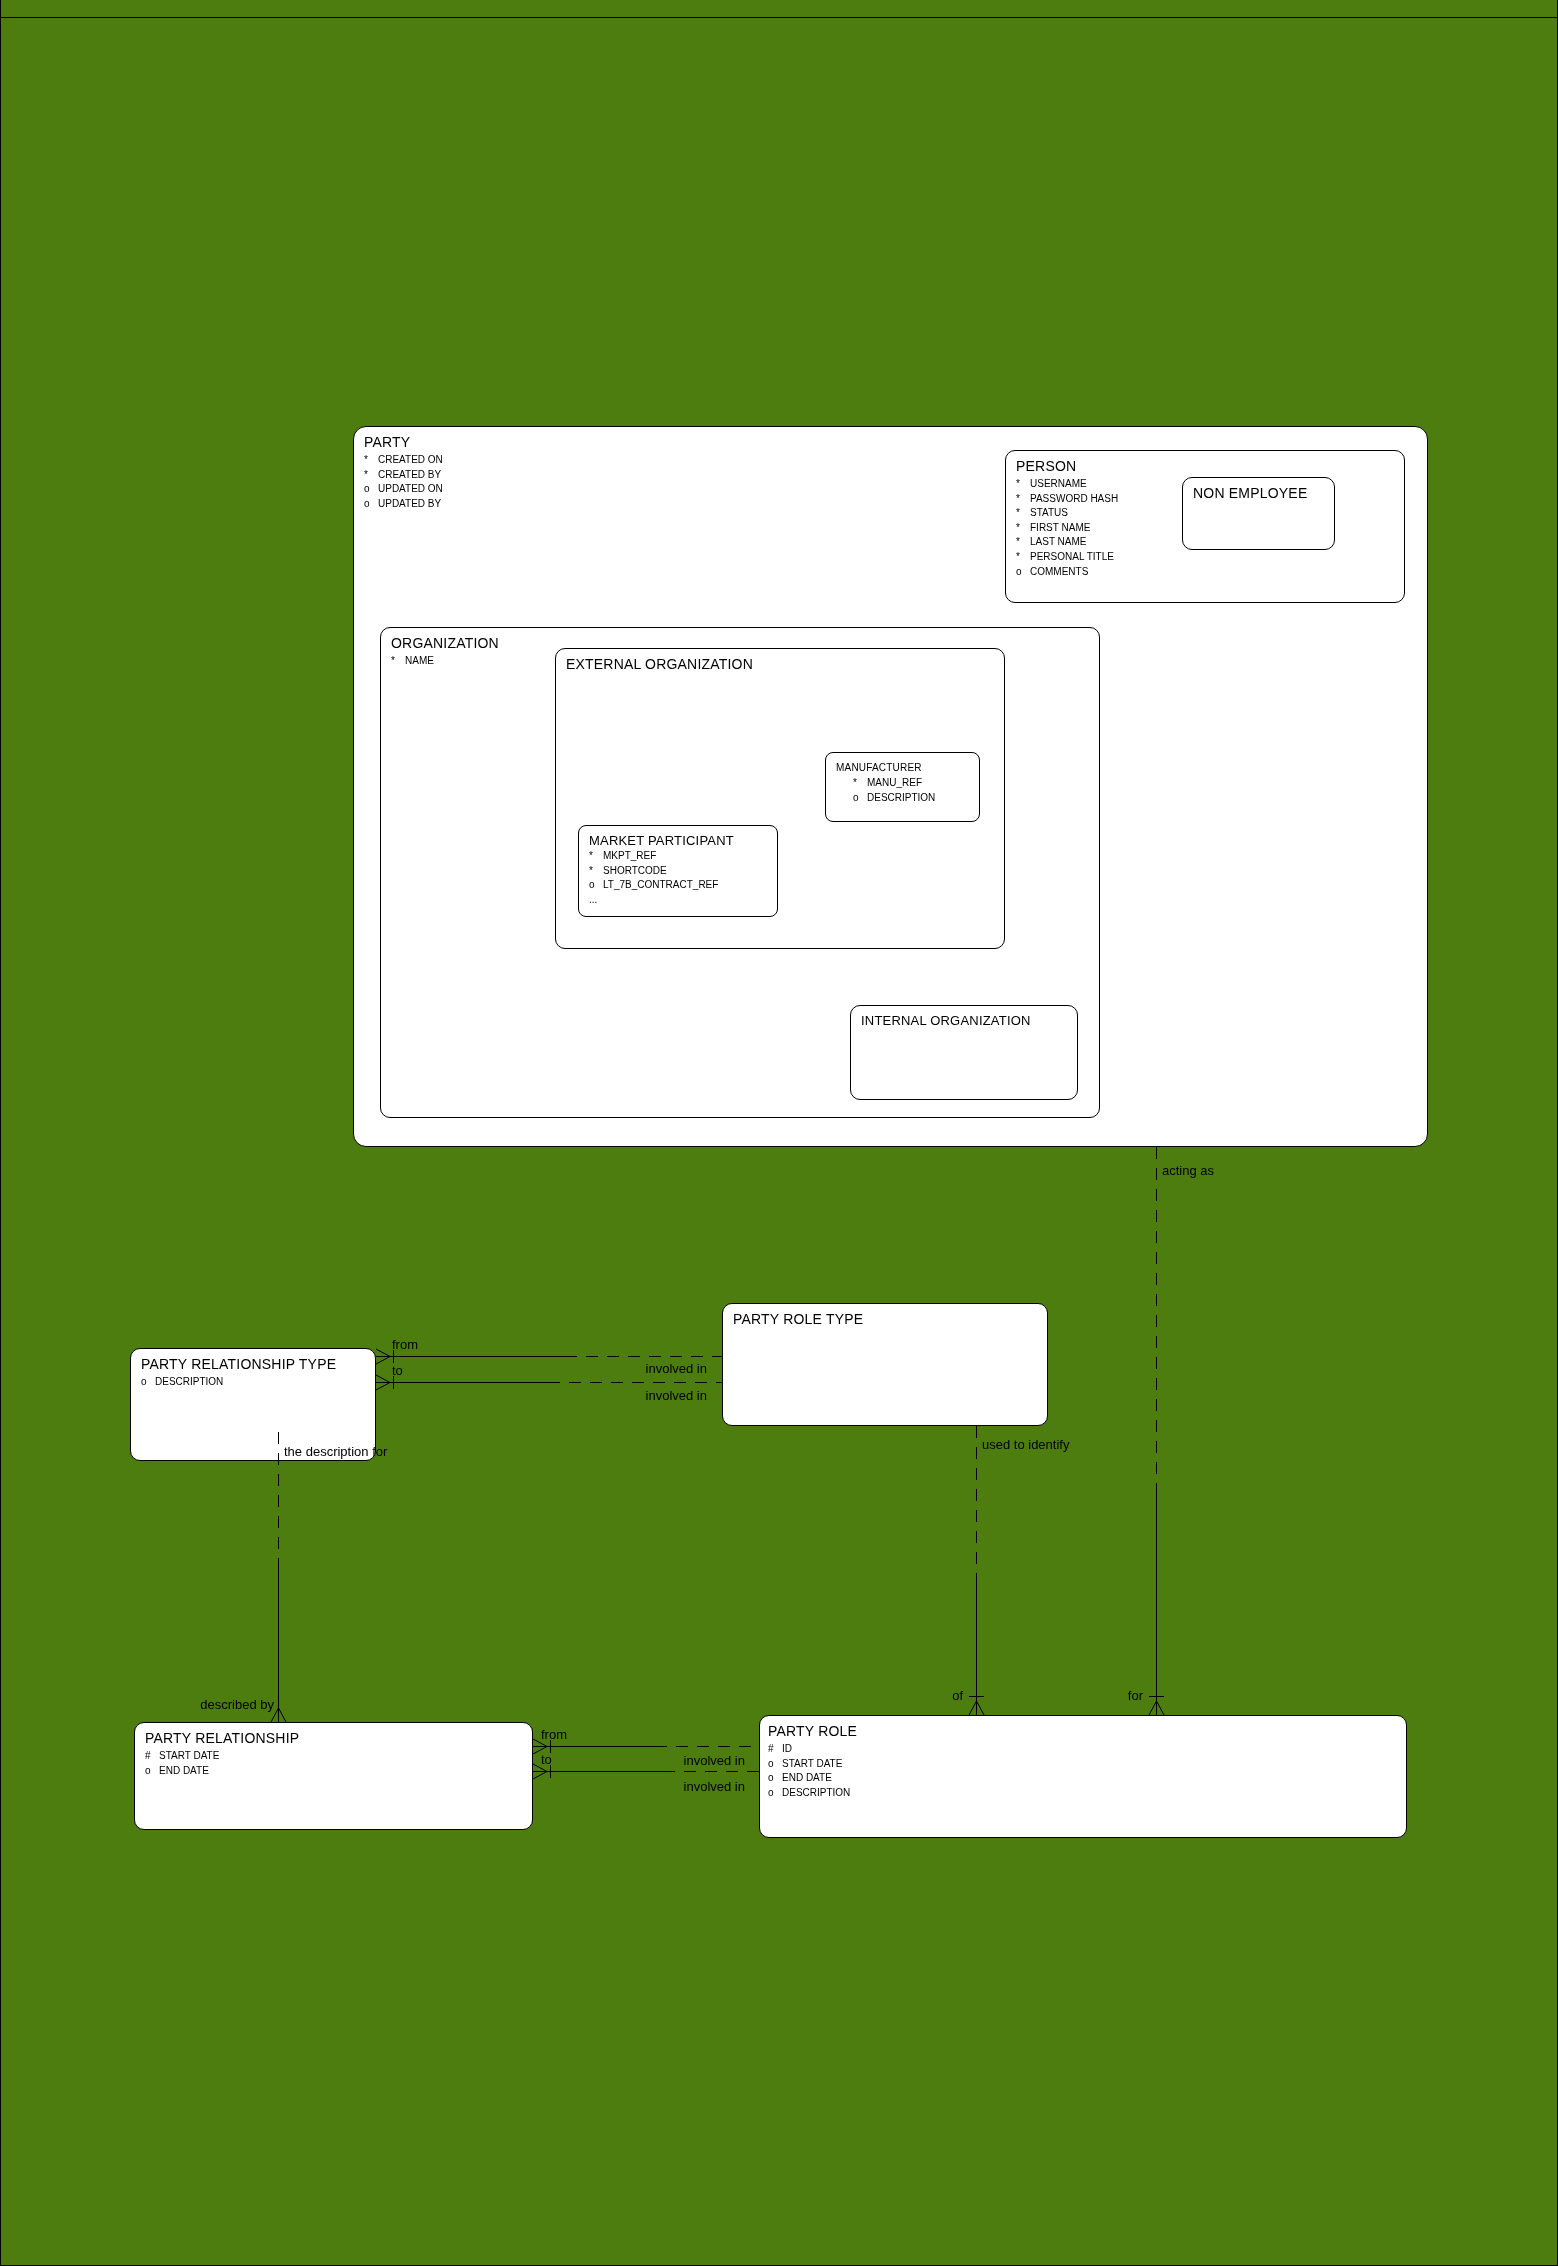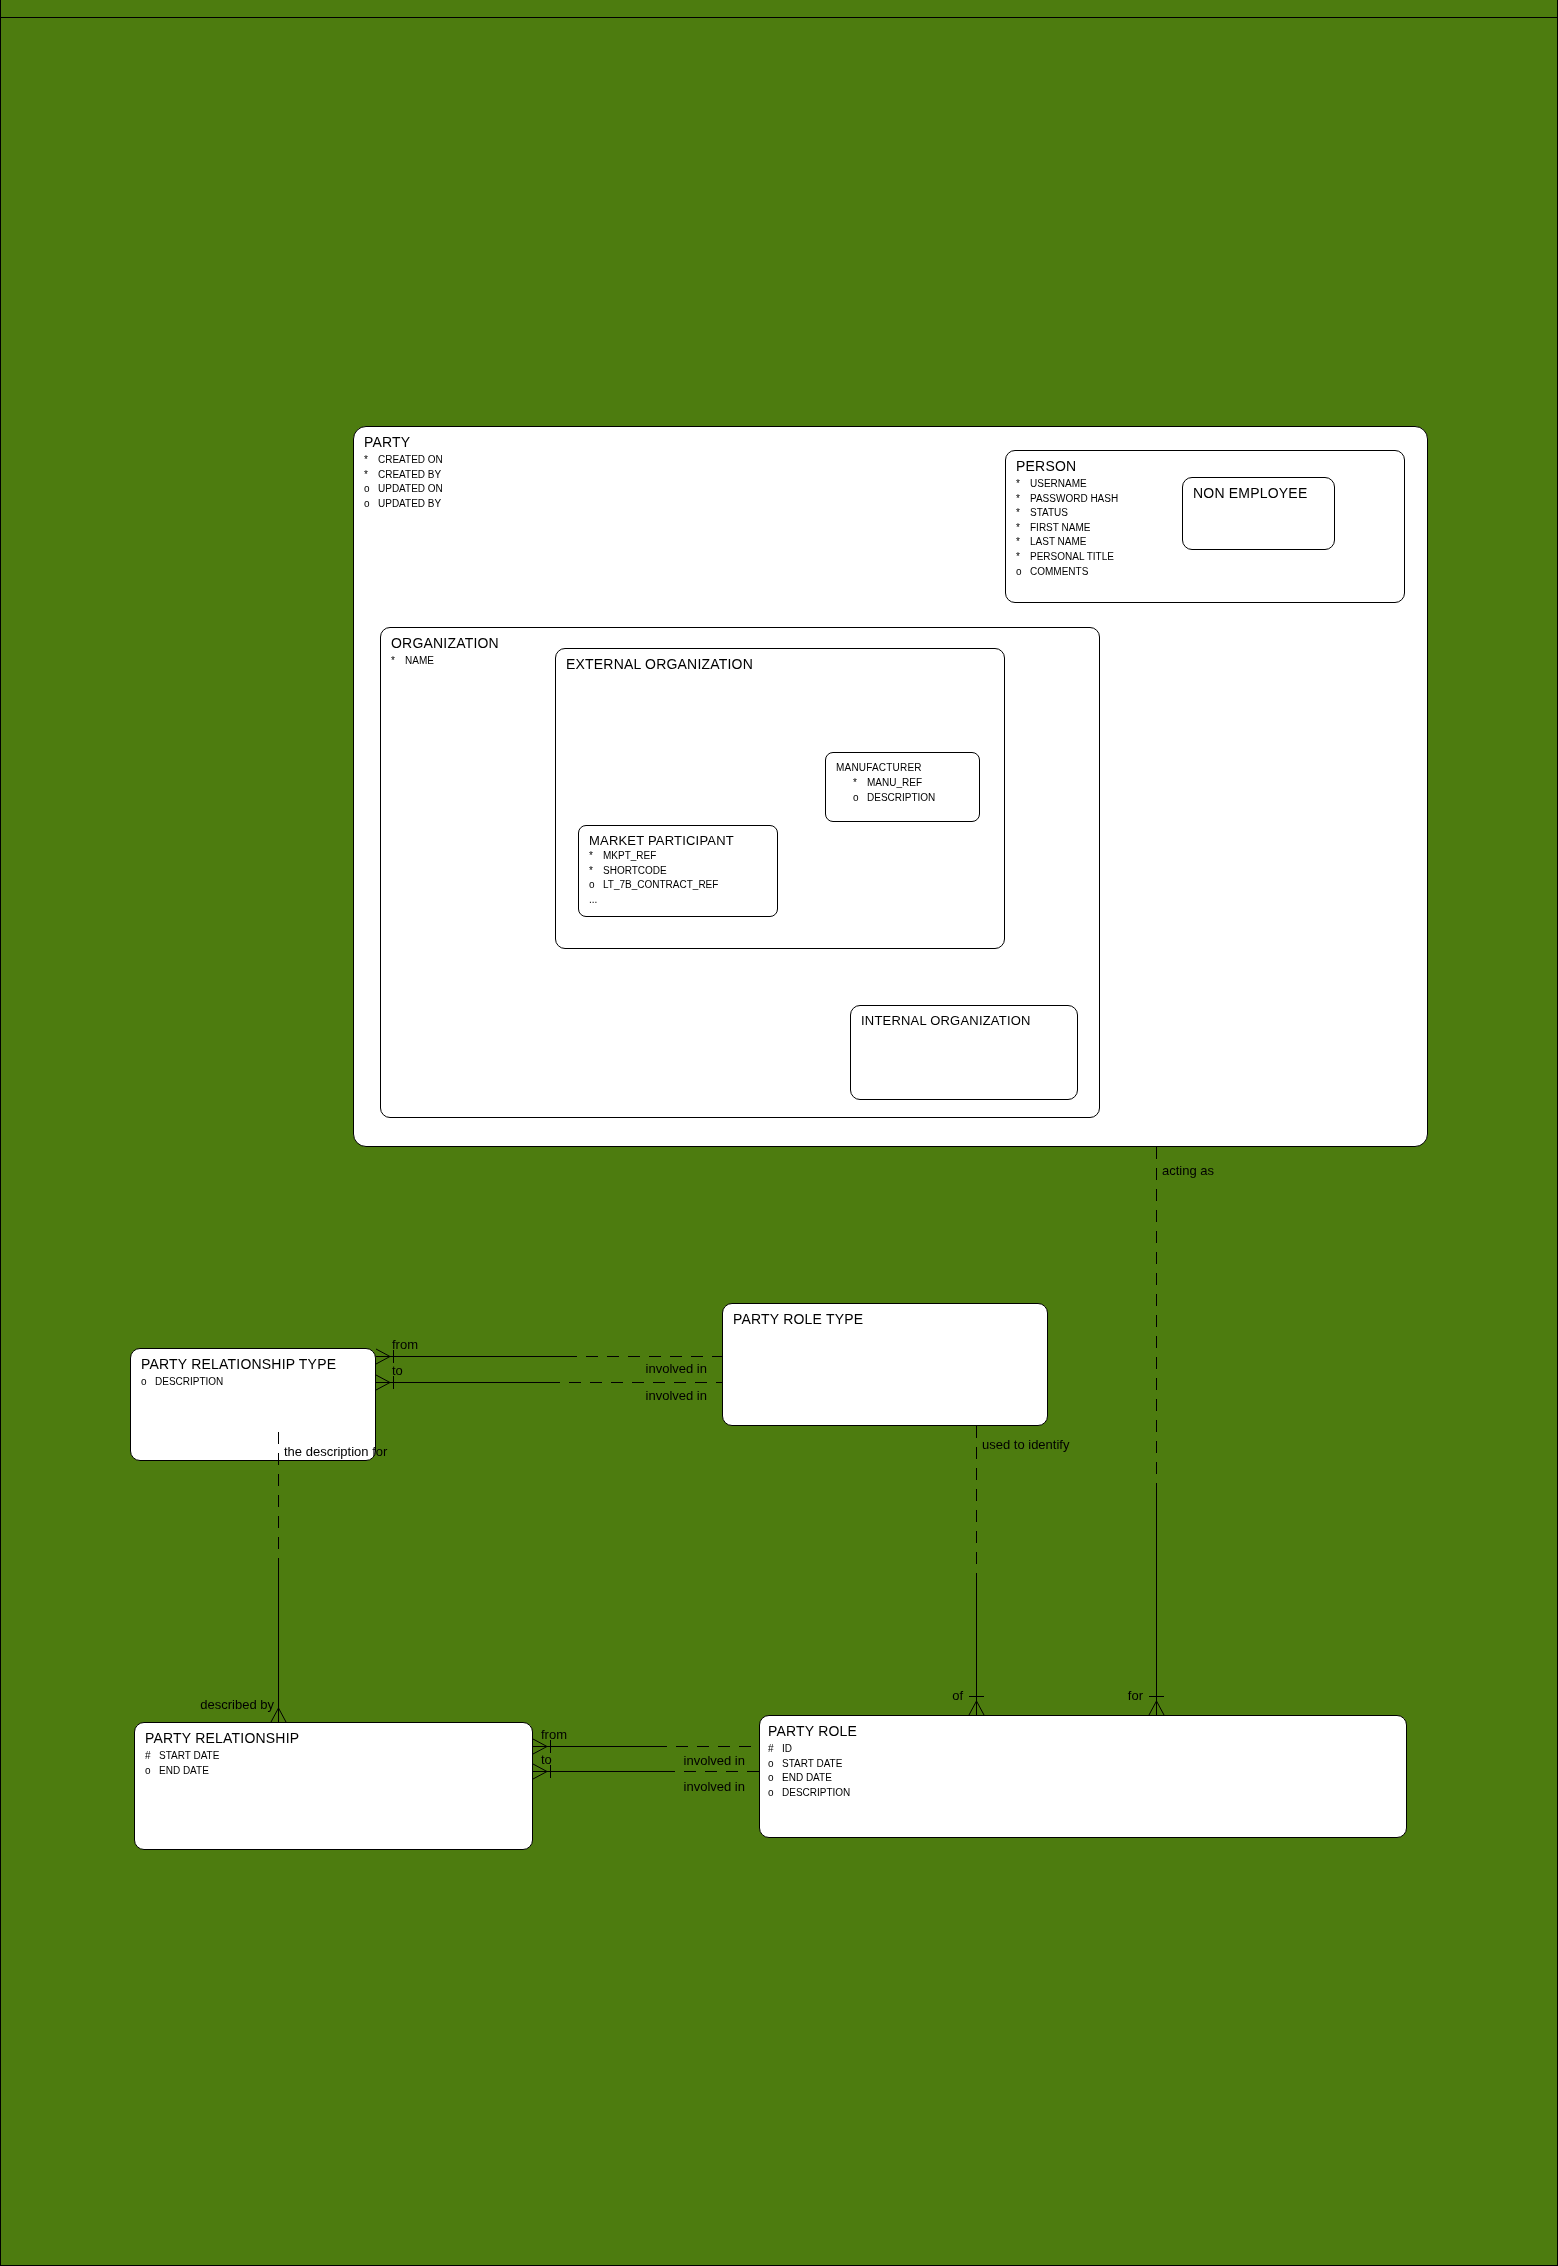--- a/index.html
+++ b/index.html
@@ -89,21 +89,21 @@
     <div class="title">PARTY RELATIONSHIP TYPE</div>
     <div class="attrs">
         <div class="attr"><span class="p">o</span><span class="n">DESCRIPTION</span></div>
       </div>
   </div>
 
   <div class="entity" style="left:722px;top:1303px;width:326px;height:123px;">
     <div class="title">PARTY ROLE TYPE</div>
   </div>
 
-  <div class="entity" style="left:134px;top:1722px;width:399px;height:128px;">
+  <div class="entity" style="left:134px;top:1722px;width:399px;height:108px;">
     <div class="title">PARTY RELATIONSHIP</div>
     <div class="attrs">
         <div class="attr"><span class="p">#</span><span class="n">START DATE</span></div>
         <div class="attr"><span class="p">o</span><span class="n">END DATE</span></div>
       </div>
   </div>
 
   <div class="entity" style="left:759px;top:1715px;width:648px;height:123px;padding-left:8px;">
     <div class="title">PARTY ROLE</div>
     <div class="attrs">

